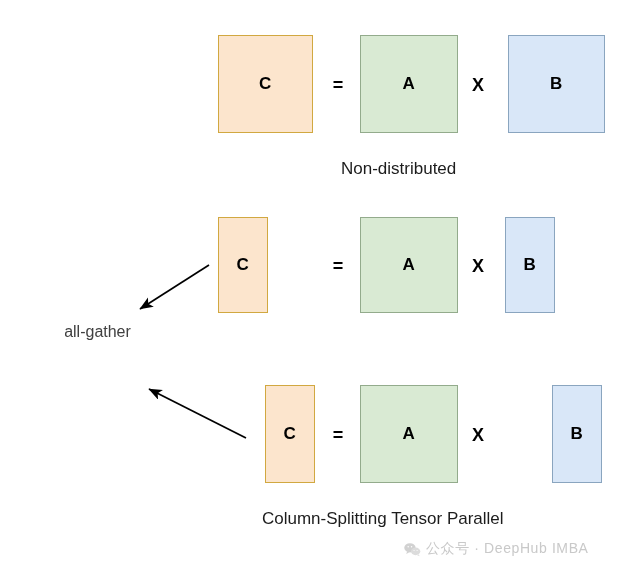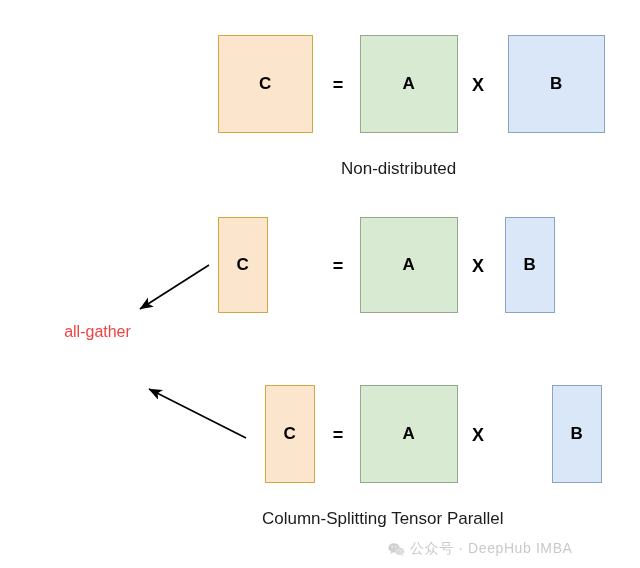--- a/index.html
+++ b/index.html
@@ -60,21 +60,21 @@
     position: absolute;
     font-size: 17px;
     color: #1c1c1c;
     text-align: center;
     white-space: nowrap;
   }
 
   .annot {
     position: absolute;
     font-size: 16px;
-    color: #ef4444;
+    color: #404040;
     text-align: center;
     line-height: 1.28;
     white-space: nowrap;
   }
 
   #arrows {
     position: absolute;
     left: 0; top: 0;
     width: 640px;
     height: 568px;
@@ -148,21 +148,21 @@
   <svg id="arrows" viewBox="0 0 640 568">
     <defs>
       <marker id="ah" markerWidth="9" markerHeight="9" refX="7.6" refY="3.2" orient="auto" markerUnits="strokeWidth">
         <path d="M0,0 L8,3.2 L0,6.4 L1.9,3.2 z" fill="#000000"></path>
       </marker>
     </defs>
     <line x1="209" y1="265" x2="140" y2="309" stroke="#000000" stroke-width="1.7" marker-end="url(#ah)"></line>
     <line x1="246" y1="438" x2="149" y2="389" stroke="#000000" stroke-width="1.7" marker-end="url(#ah)"></line>
   </svg>
 
-  <div class="watermark" style="left:388px; top:540px;">
+  <div class="watermark" style="left:404px; top:540px;">
     <span class="wm-icon">
       <svg viewBox="0 0 24 20" width="17" height="15">
         <ellipse cx="8.4" cy="7.6" rx="8" ry="6.6" fill="#c9c9c9"></ellipse>
         <path d="M4.6 12.6 L3.0 16.4 L7.2 14.2 Z" fill="#c9c9c9"></path>
         <ellipse cx="16.4" cy="12.6" rx="6.6" ry="5.4" fill="#d6d6d6"></ellipse>
         <path d="M20.4 16.6 L22.3 19.6 L18.4 18.2 Z" fill="#d6d6d6"></path>
         <circle cx="5.9" cy="6.2" r="1.05" fill="#ffffff"></circle>
         <circle cx="10.7" cy="6.2" r="1.05" fill="#ffffff"></circle>
         <circle cx="14.2" cy="11.4" r="0.85" fill="#ffffff"></circle>
         <circle cx="18.5" cy="11.4" r="0.85" fill="#ffffff"></circle>

